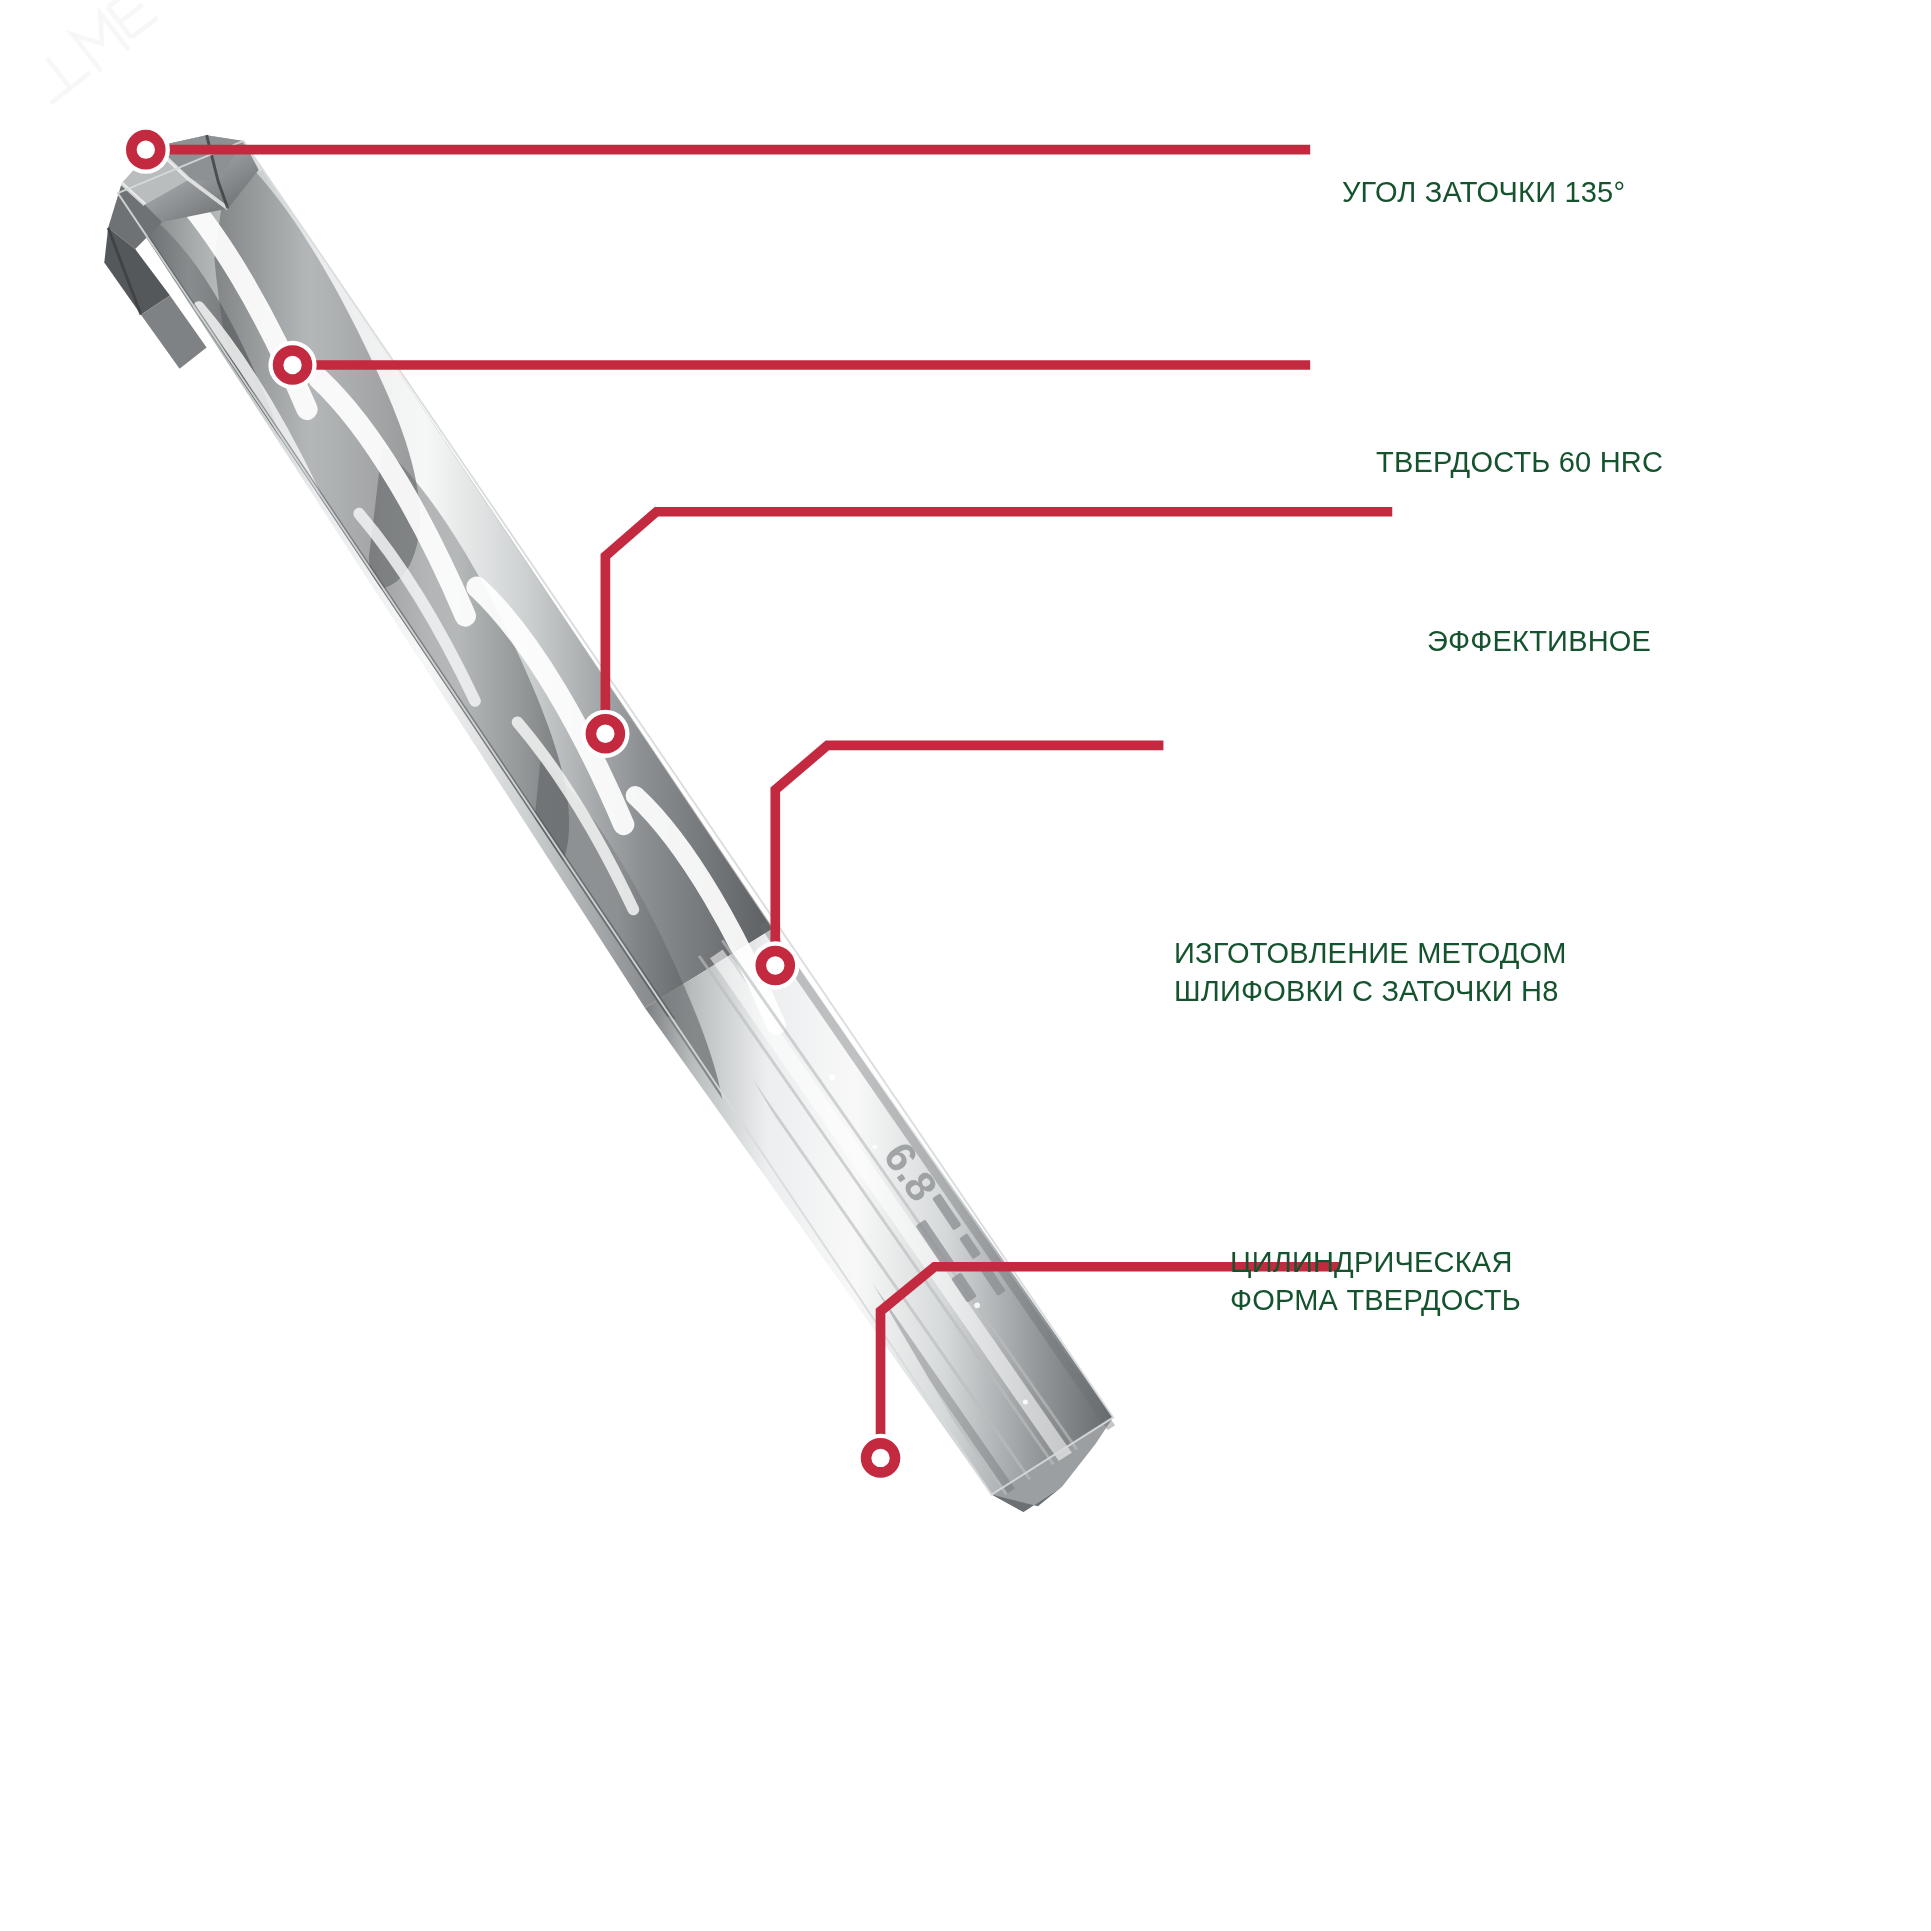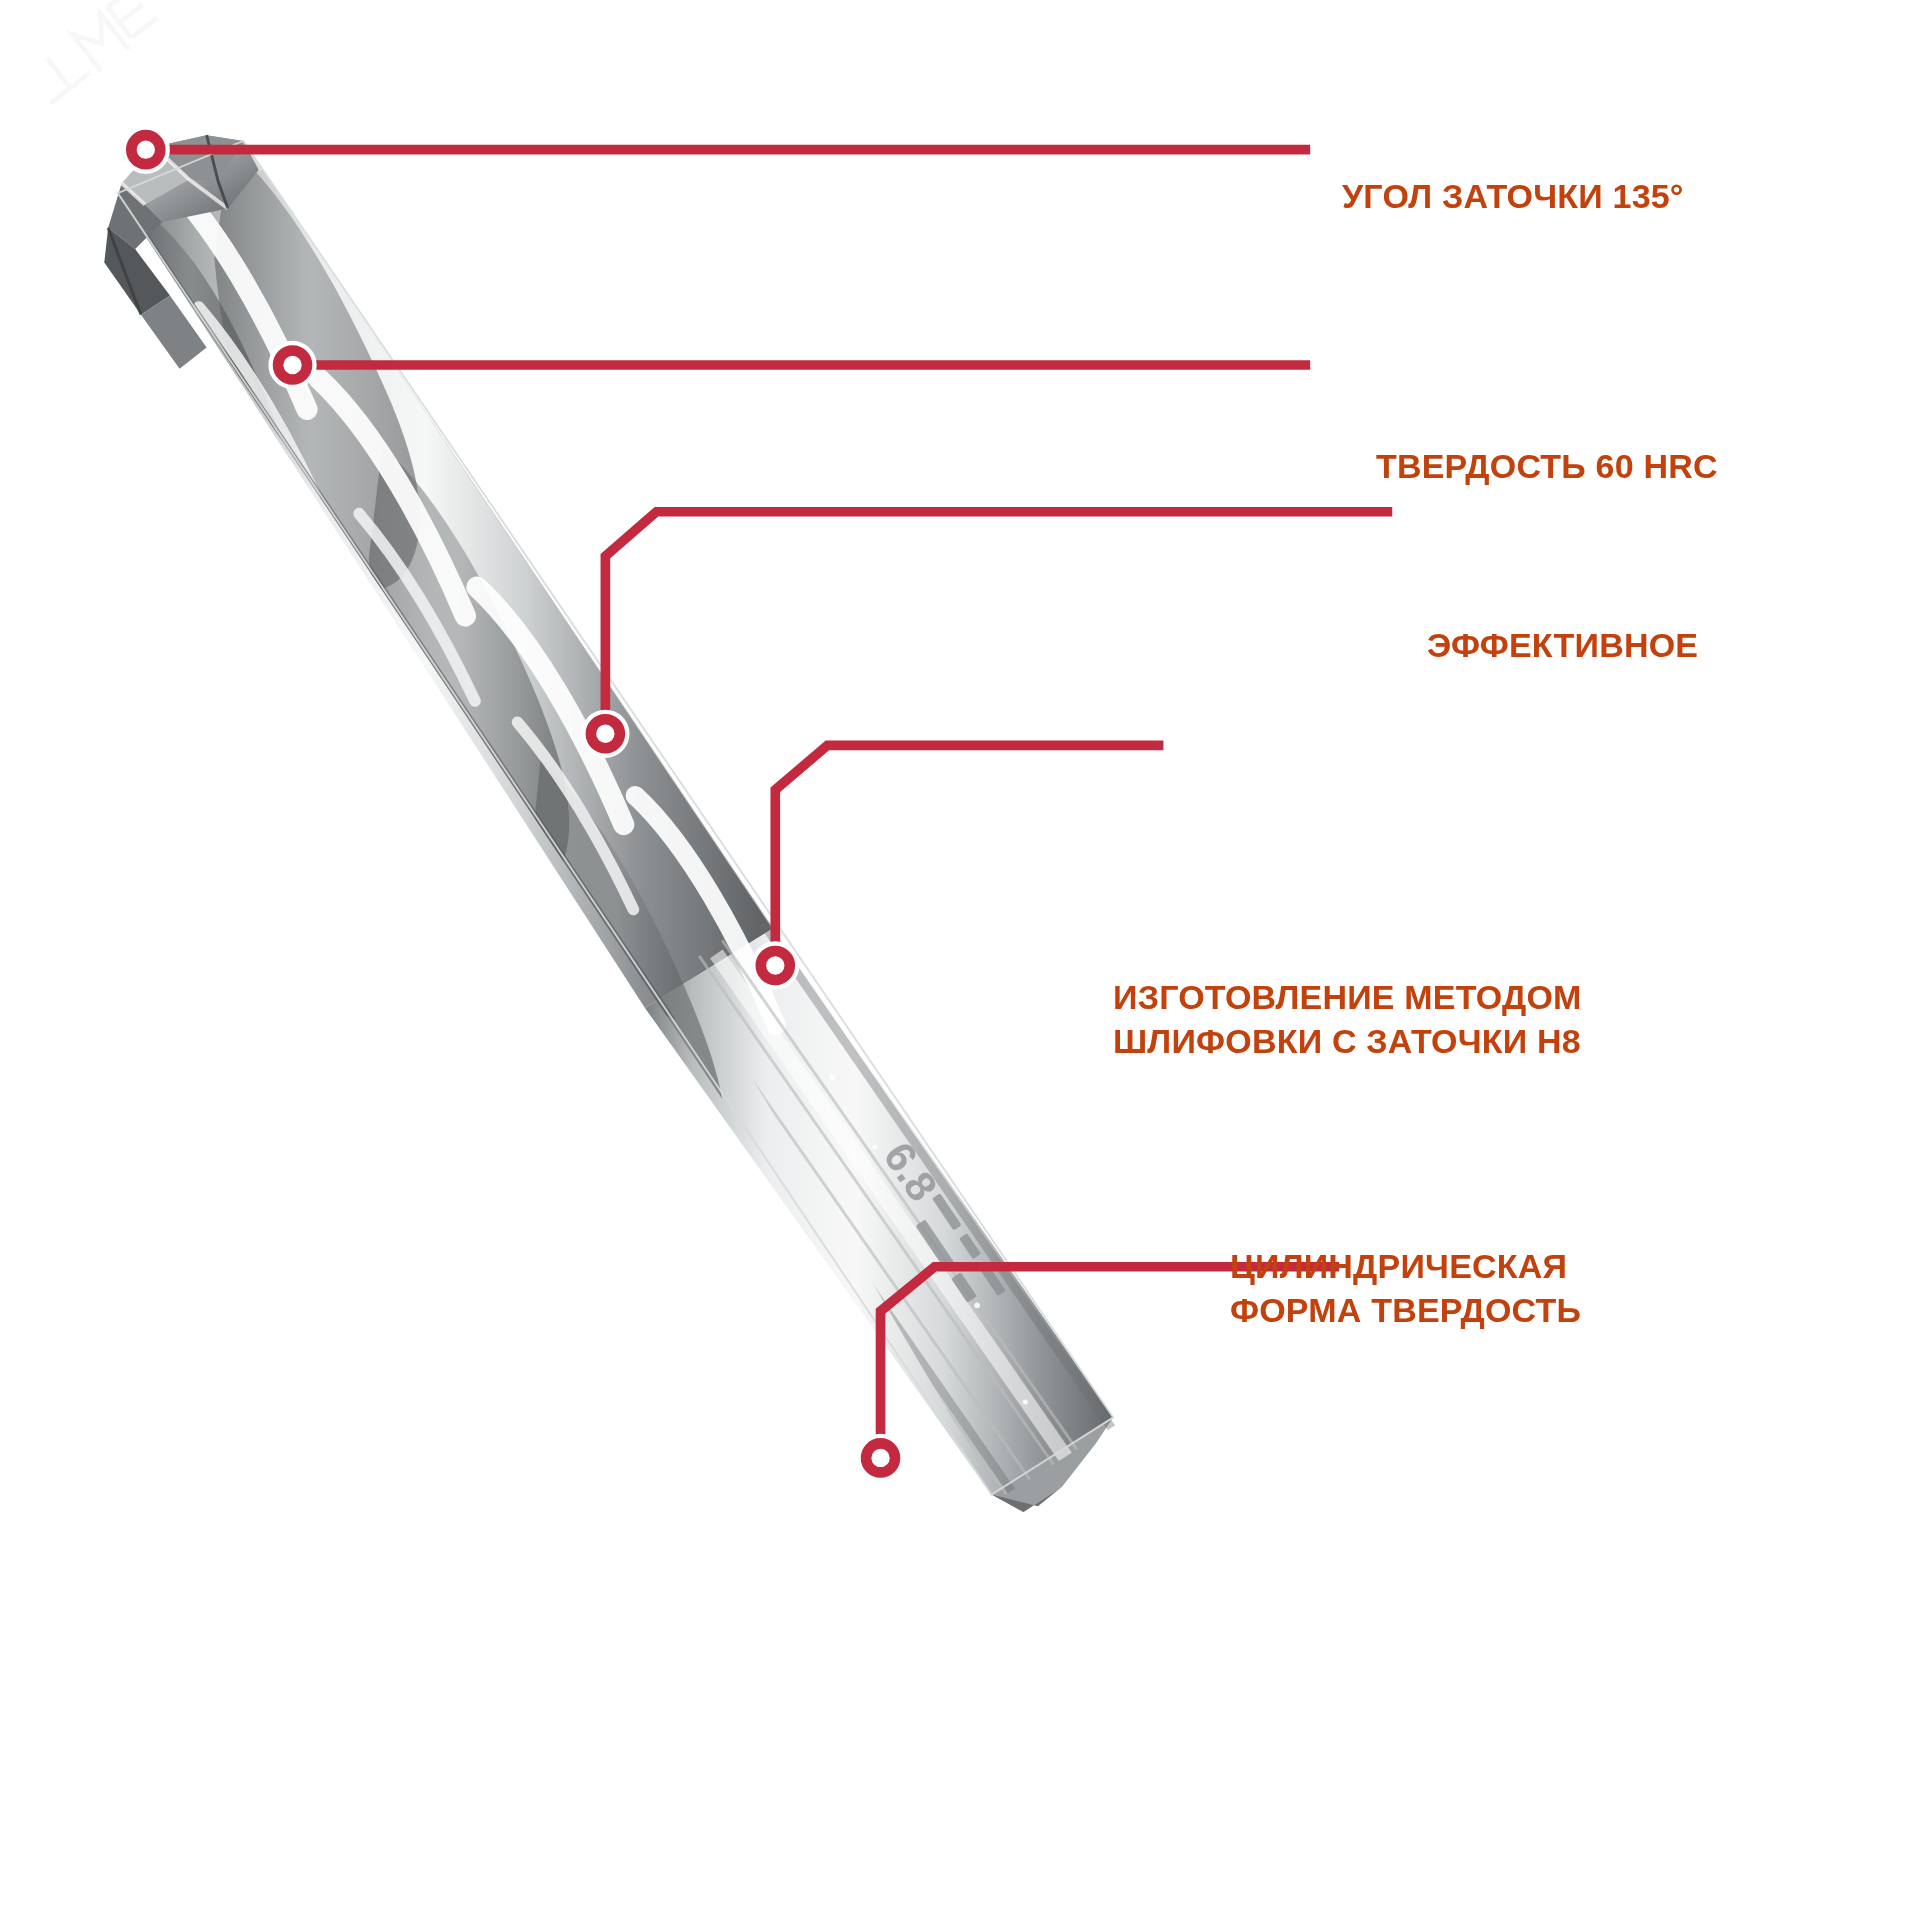--- a/index.html
+++ b/index.html
@@ -17,33 +17,33 @@
   }
 
   
   .layer{position:absolute;left:0;top:0;width:1931px;height:1931px;}
   .layer.art{z-index:2;}
   .layer.leads{z-index:3;}
 
   
   .callout-label{
     position:absolute;z-index:4;
-    color:#c2410c;
-    font-weight:700;
-    font-size:34px;
+    color:#14532d;
+    font-weight:400;
+    font-size:29px;
     letter-spacing:0.2px;
     line-height:1.30;
     white-space:nowrap;
     text-align:left;
   }
   .callout-label .ln{display:block;}
   .callout-label.l1{left:1342px;top:174px;}
   .callout-label.l2{left:1376px;top:444px;}
   .callout-label.l3{left:1427px;top:623px;text-align:right;}
-  .callout-label.l4{left:1113px;top:935px;text-align:right;margin-top:40px;}
+  .callout-label.l4{left:1174px;top:935px;text-align:right;}
   .callout-label.l5{left:1230px;top:1244px;text-align:right;}
   .callout-label.l3,.callout-label.l4,.callout-label.l5{
     transform:translateX(0);
   }
   .callout-label.l3 .ln,.callout-label.l4 .ln,.callout-label.l5 .ln{
     text-align:left;
   }
 </style>
 </head>
 <body>

